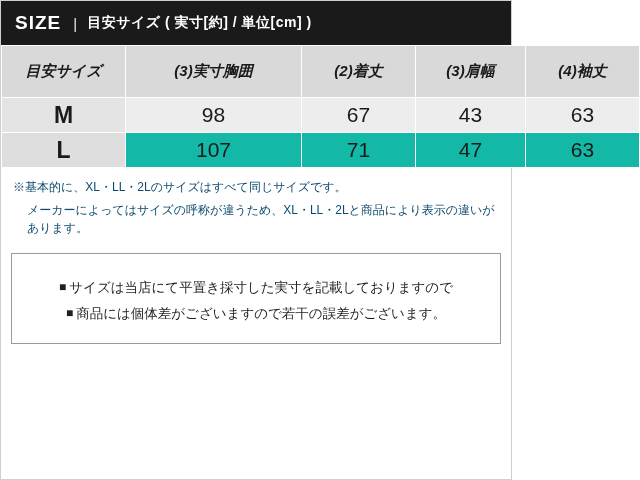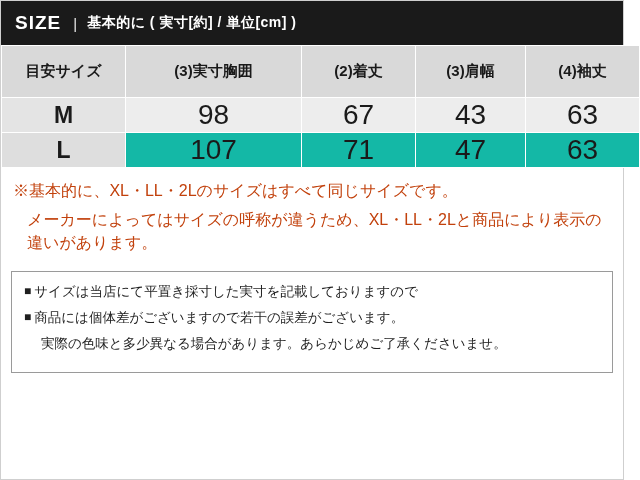--- a/index.html
+++ b/index.html
@@ -10,21 +10,21 @@
   body {
     width: 640px;
     height: 480px;
     background: #ffffff;
     font-family: "Liberation Sans", sans-serif;
     color: #222222;
     overflow: hidden;
   }
   .page {
     position: relative;
-    width: 624px;
+    width: 512px;
     height: 480px;
     border: 1px solid #cfcfcf;
     background: #ffffff;
   }
 
   
   .header {
     height: 44px;
     background: #1a1a1a;
     color: #ffffff;
@@ -66,56 +66,58 @@
     border: 1px solid #ffffff;
     text-align: center;
     vertical-align: middle;
   }
   thead th {
     background: #d9d9d9;
     color: #1a1a1a;
     height: 52px;
     font-size: 15px;
     font-weight: bold;
+    font-style: italic;
   }
   thead th.head-first {
     font-size: 15px;
   }
   tbody td {
     height: 35px;
     background: #ededed;
-    font-size: 28px;
+    font-size: 21px;
     color: #1a1a1a;
   }
   tbody td.size-name {
     font-size: 23px;
     font-weight: bold;
     background: #e4e4e4;
   }
   tbody tr.alt td { background: #14b8a6; }
   tbody tr.alt td.size-name { background: #dedede; }
 
   
   .notes {
     padding: 11px 12px 4px 12px;
   }
   .notes p {
     margin: 0 0 6px 0;
-    font-size: 16px;
+    font-size: 12px;
     line-height: 1.45;
-    color: #c2410c;
+    color: #0c4a6e;
   }
   .notes p.indent { padding-left: 14px; }
 
   
   .bullet-box {
     margin: 6px 10px 0 10px;
     border: 1px solid #9a9a9a;
-    padding: 10px 12px 12px 12px;
+    padding: 24px 12px 12px 12px;
     background: #ffffff;
+    text-align: center;
   }
   .bullet {
     margin-bottom: 6px;
   }
   .bullet .line {
     font-size: 13.5px;
     line-height: 1.5;
     color: #1f1f1f;
   }
   .bullet .line.sub {
@@ -129,21 +131,21 @@
   }
 </style>
 </head>
 <body>
 
 <div class="page">
 
   <div class="header">
     <span class="header-title">SIZE</span>
     <span class="header-sep">|</span>
-    <span class="header-sub">基本的に ( 実寸[約] / 単位[cm] )</span>
+    <span class="header-sub">目安サイズ ( 実寸[約] / 単位[cm] )</span>
   </div>
 
   <table class="size-table">
     <colgroup>
       <col class="c0">
         <col class="c1">
         <col class="c2">
         <col class="c3">
         <col class="c4">
     </colgroup>
@@ -188,18 +190,17 @@
     </div>
 
     <div class="bullet">
       <div class="line">
         <span class="sq">■</span><span>商品には個体差がございますので若干の誤差がございます。</span>
       </div>
     </div>
 
 
     <div class="bullet">
-      <div class="line sub">実際の色味と多少異なる場合があります。あらかじめご了承くださいませ。</div>
     </div>
 
   </div>
 
 </div>
 
 </body></html>

